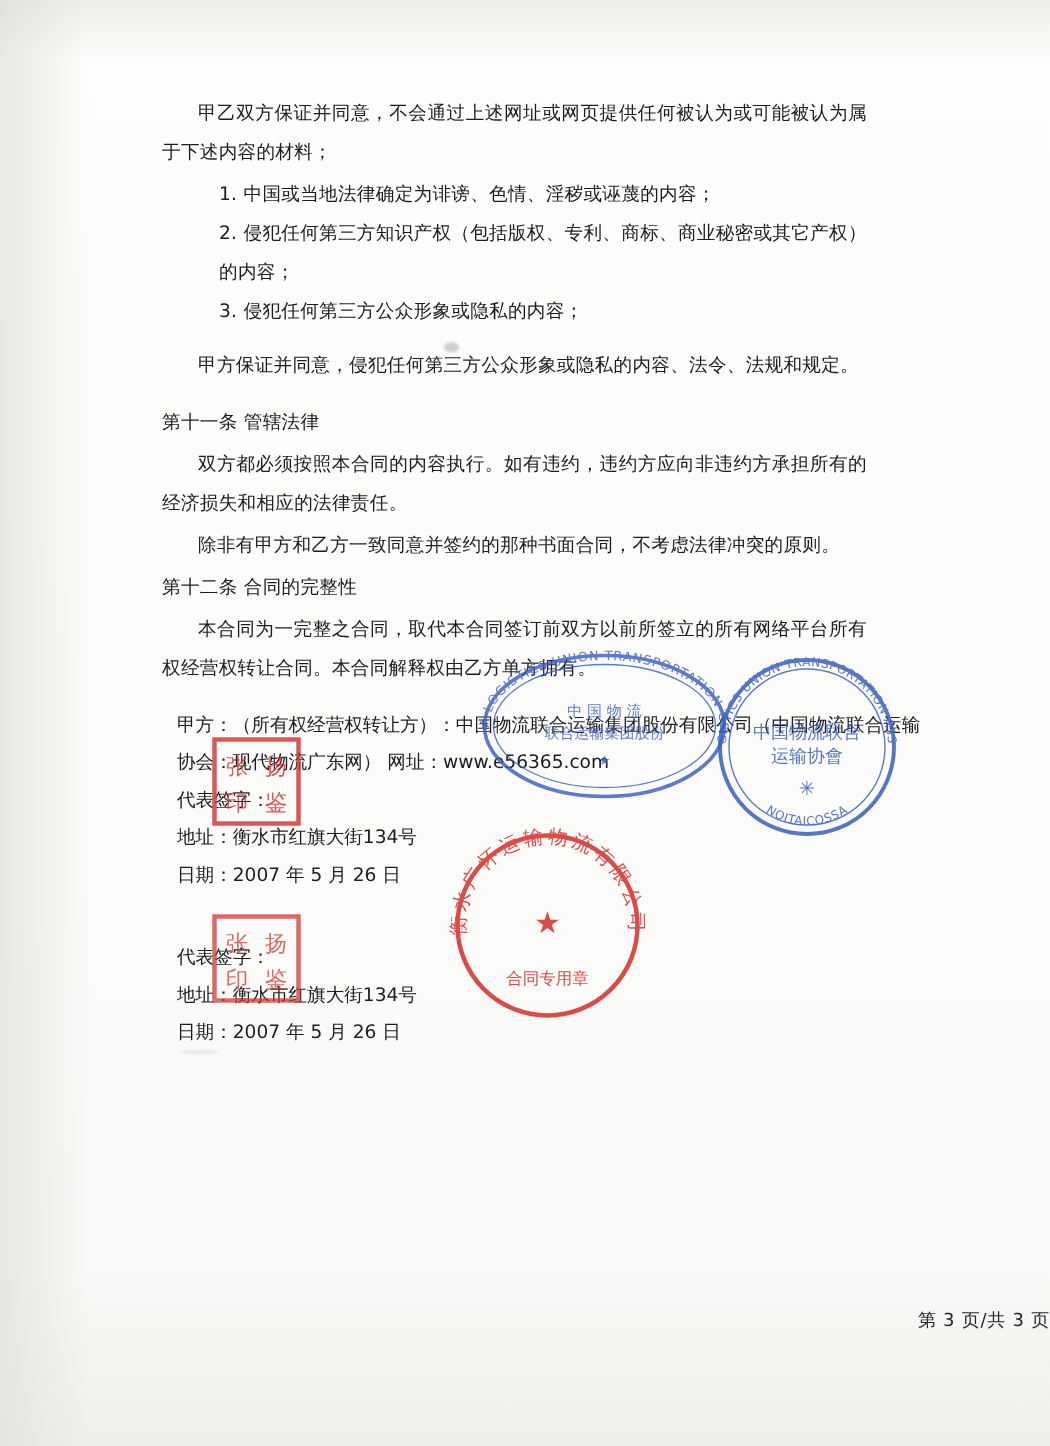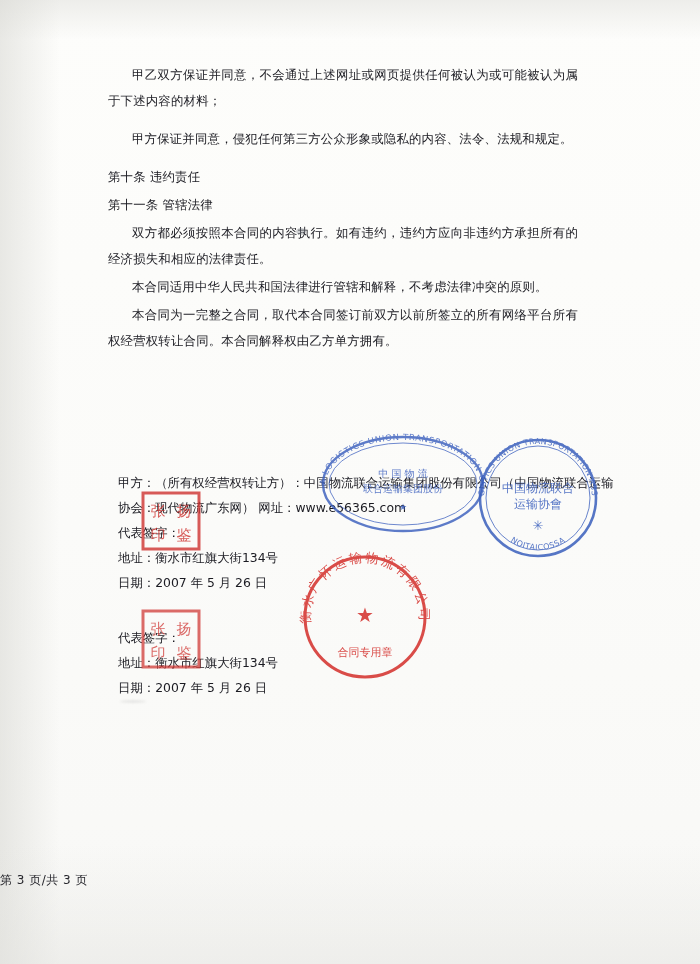--- a/index.html
+++ b/index.html
@@ -76,21 +76,21 @@
     line-height: 25px;
   }
   .sig-line { white-space: nowrap; }
   .sig-gap { height: 30px; }
 
   .footer {
     position: absolute;
     left: 0;
     right: 0;
     top: 872px;
-    text-align: left;
+    text-align: right;
     font-size: 12px;
     letter-spacing: 0.5px;
     color: #26262c;
   }
 
   
   .stamp {
     position: absolute;
     pointer-events: none;
   }
@@ -154,27 +154,32 @@
 <body>
 
 <div class="page">
 
   <div class="scan-shade-top"></div>
   <div class="scan-shade-left"></div>
   <div class="scan-shade-bottom"></div>
 
   <div class="doc-body">
     <p class="para indent">甲乙双方保证并同意，不会通过上述网址或网页提供任何被认为或可能被认为属于下述内容的材料；</p>
+    <ul class="list">
+      <li>1. 中国或当地法律确定为诽谤、色情、淫秽或诬蔑的内容；</li>
+      <li>2. 侵犯任何第三方知识产权（包括版权、专利、商标、商业秘密或其它产权）的内容；</li>
+      <li>3. 侵犯任何第三方公众形象或隐私的内容；</li>
+    </ul>
     <div class="gap-s"></div>
     <p class="para indent">甲方保证并同意，侵犯任何第三方公众形象或隐私的内容、法令、法规和规定。</p>
     <div class="gap-s"></div>
-    <p class="para">第十条   违约责任</p>
     <p class="para">第十一条   管辖法律</p>
     <p class="para indent">双方都必须按照本合同的内容执行。如有违约，违约方应向非违约方承担所有的经济损失和相应的法律责任。</p>
-    <p class="para indent">本合同适用中华人民共和国法律进行管辖和解释，不考虑法律冲突的原则。</p>
+    <p class="para indent">除非有甲方和乙方一致同意并签约的那种书面合同，不考虑法律冲突的原则。</p>
+    <p class="para">第十二条   合同的完整性</p>
     <p class="para indent">本合同为一完整之合同，取代本合同签订前双方以前所签立的所有网络平台所有权经营权转让合同。本合同解释权由乙方单方拥有。</p>
   </div>
 
   <div class="smudge"></div>
   <div class="smudge2"></div>
 
   <div class="sig-block">
     <div class="sig-line">甲方：（所有权经营权转让方）：中国物流联合运输集团股份有限公司（中国物流联合运输</div>
     <div class="sig-line">协会：现代物流广东网）  网址：www.e56365.com</div>
     <div class="sig-line">代表签字：</div>

